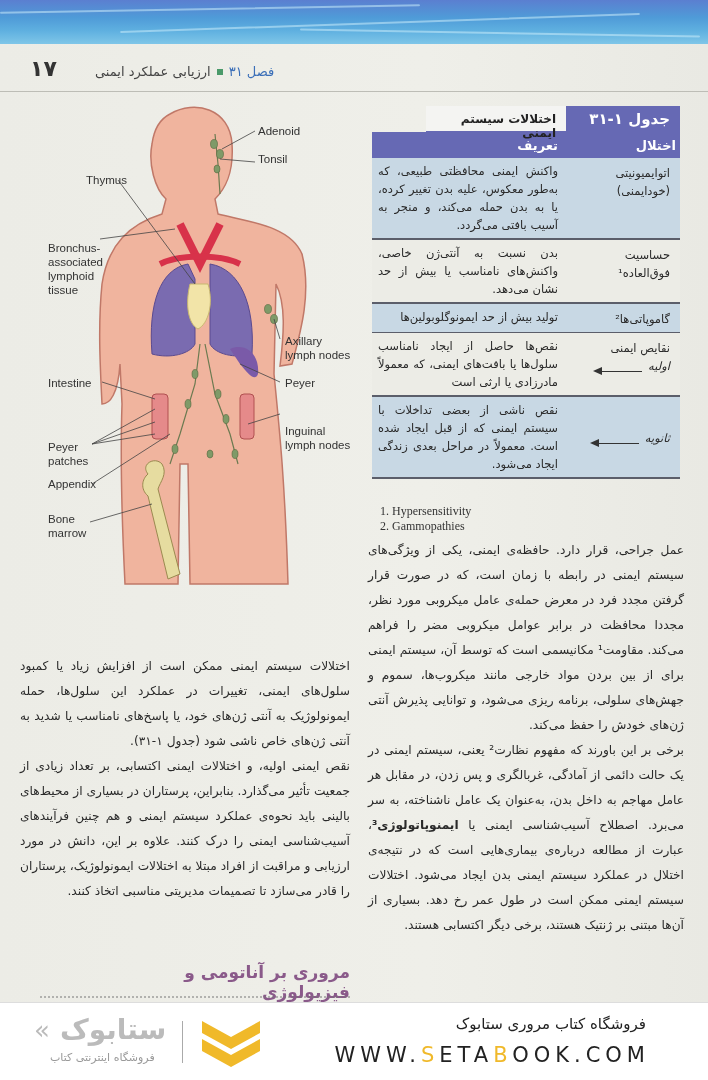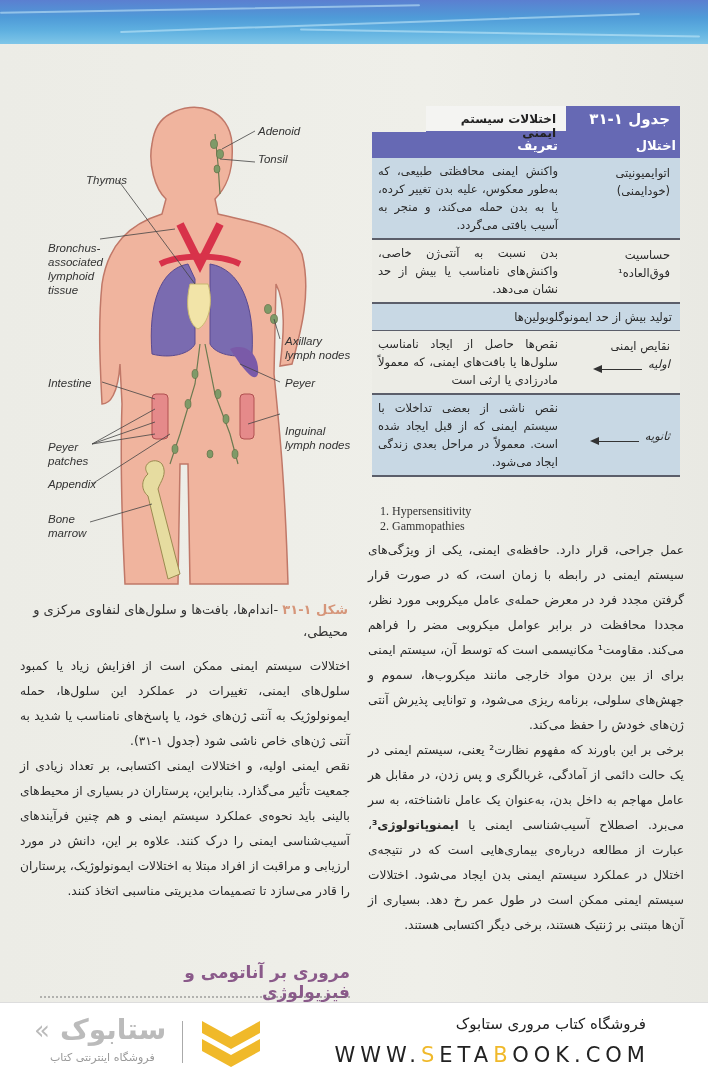--- a/index.html
+++ b/index.html
@@ -22,21 +22,21 @@
   .page-num { position: absolute; left: 30px; top: 12px; font-size: 22px; font-weight: bold; color: #333; font-family: "DejaVu Sans", sans-serif; }
   .chapter {
     position: absolute; left: 95px; top: 20px; direction: rtl; font-size: 13px; color: #444;
     display: flex; align-items: center; gap: 6px;
   }
   .chapter .chap-num { color: #3b6fb8; }
   .chapter .sq { width: 6px; height: 6px; background: #4a9a6a; display: inline-block; }
 
   
   .figure { position: absolute; left: 30px; top: 60px; width: 330px; height: 490px; }
-  .fig-label { position: absolute; font-family: "Liberation Sans", sans-serif; font-size: 11.5px; color: #333; line-height: 14px; font-style: italic; }
+  .fig-label { position: absolute; font-family: "Liberation Sans", sans-serif; font-size: 11.5px; color: #333; line-height: 14px; }
 
   .fig-caption {
     position: absolute; right: 360px; top: 555px; width: 320px; direction: rtl; text-align: right;
     font-size: 13px; line-height: 22px; color: #333;
   }
   .fig-caption .cap-num { color: #d6967a; font-weight: bold; }
 
   
   .body-left {
     position: absolute; left: 20px; top: 610px; width: 330px; direction: rtl; text-align: justify;
@@ -101,20 +101,28 @@
 <body>
 
 <div class="top-band">
   <div class="streak" style="left:0;top:8px;width:420px;transform:rotate(-1deg);"></div>
   <div class="streak" style="left:120px;top:22px;width:520px;transform:rotate(-2deg);"></div>
   <div class="streak" style="left:300px;top:32px;width:400px;transform:rotate(1deg);"></div>
 </div>
 
 <div class="page">
 
+  <div class="run-head">
+    <div class="page-num">۱۷</div>
+    <div class="chapter">
+      <span class="chap-num">فصل ۳۱</span>
+      <span class="sq"></span>
+      <span>ارزیابی عملکرد ایمنی</span>
+    </div>
+  </div>
 
   <div class="figure">
     <svg width="330" height="490" viewBox="0 0 330 490">
 
       <path d="M140 10 C165 -5 200 5 202 40 C204 70 195 85 185 95 L188 110 C220 118 260 122 272 150 C282 190 270 230 262 260 L250 262 C254 230 256 200 246 180 L244 270 C250 330 255 380 258 480 L160 480 L158 360 L150 360 L148 480 L95 480 C92 420 90 360 92 300 L90 260 C88 290 80 300 72 300 C70 260 68 220 72 180 C78 140 100 120 132 110 L136 95 C125 85 118 60 122 40 C124 25 130 15 140 10 Z" fill="#f0b49e" stroke="#c07868" stroke-width="1.5"></path>
 
       <path d="M150 120 C160 140 165 150 170 160 C175 150 180 140 190 120" stroke="#d8324a" stroke-width="8" fill="none"></path>
       <path d="M130 160 C150 150 190 150 210 160" stroke="#d8324a" stroke-width="6" fill="none"></path>
 
       <path d="M158 160 C130 165 118 200 122 250 C140 255 160 250 165 240 L165 175 Z" fill="#7a6bb0" stroke="#5a4a90"></path>
@@ -185,23 +193,20 @@
       <div>Peyer</div>
       <div>patches</div>
     </div>
     <div class="fig-label" style="left:18px;top:373px;">Appendix</div>
     <div class="fig-label" style="left:18px;top:408px;">
       <div>Bone</div>
       <div>marrow</div>
     </div>
   </div>
 
-  <div class="fig-caption">
-    <span class="cap-num">شکل ۱-۳۱</span><span> -اندام‌ها، بافت‌ها و سلول‌های لنفاوی مرکزی و محیطی،</span>
-  </div>
 
   <div class="body-left">
     <p>اختلالات سیستم ایمنی ممکن است از افزایش زیاد یا کمبود سلول‌های ایمنی، تغییرات در عملکرد این سلول‌ها، حمله ایمونولوژیک به آنتی ژن‌های خود، یا پاسخ‌های نامناسب یا شدید به آنتی ژن‌های خاص ناشی شود (جدول ۱-۳۱).</p>
     <p>نقص ایمنی اولیه، و اختلالات ایمنی اکتسابی، بر تعداد زیادی از جمعیت تأثیر می‌گذارد. بنابراین، پرستاران در بسیاری از محیط‌های بالینی باید نحوه‌ی عملکرد سیستم ایمنی و هم چنین فرآیندهای آسیب‌شناسی ایمنی را درک کنند. علاوه بر این، دانش در مورد ارزیابی و مراقبت از افراد مبتلا به اختلالات ایمونولوژیک، پرستاران را قادر می‌سازد تا تصمیمات مدیریتی مناسبی اتخاذ کنند.</p>
   </div>
   <div class="section-head">مروری بر آناتومی و فیزیولوژی</div>
   <div class="cutoff-line"></div>
 
   <div class="table-box">
     <div class="tbl-title-row">
@@ -214,20 +219,21 @@
     </div>
     <div class="tbl-row shaded">
       <div class="c1">اتوایمیونیتی (خودایمنی)</div>
       <div class="c2">واکنش ایمنی محافظتی طبیعی، که به‌طور معکوس، علیه بدن تغییر کرده، یا به بدن حمله می‌کند، و منجر به آسیب بافتی می‌گردد.</div>
     </div>
     <div class="tbl-row plain">
       <div class="c1">حساسیت فوق‌العاده¹</div>
       <div class="c2">بدن نسبت به آنتی‌ژن خاصی، واکنش‌های نامناسب یا بیش از حد نشان می‌دهد.</div>
     </div>
     <div class="tbl-row shaded" style="border-bottom:1px solid #5b5e6a;">
+      <div class="c1">گاموپاتی‌ها²</div>
       <div class="c2">تولید بیش از حد ایمونوگلوبولین‌ها</div>
     </div>
     <div class="tbl-row plain">
       <div class="c1" style="display:flex;flex-direction:column;justify-content:flex-start;">
         <span>نقایص ایمنی</span>
         <span class="sub-row">
             <span>اولیه</span>
             <span class="arrow">
               <span class="line"></span>
               <span class="head"></span>

